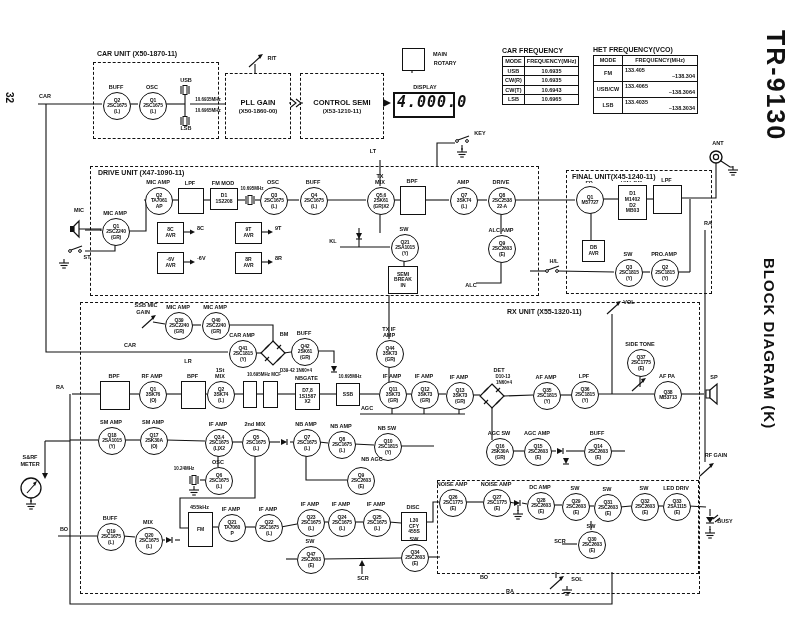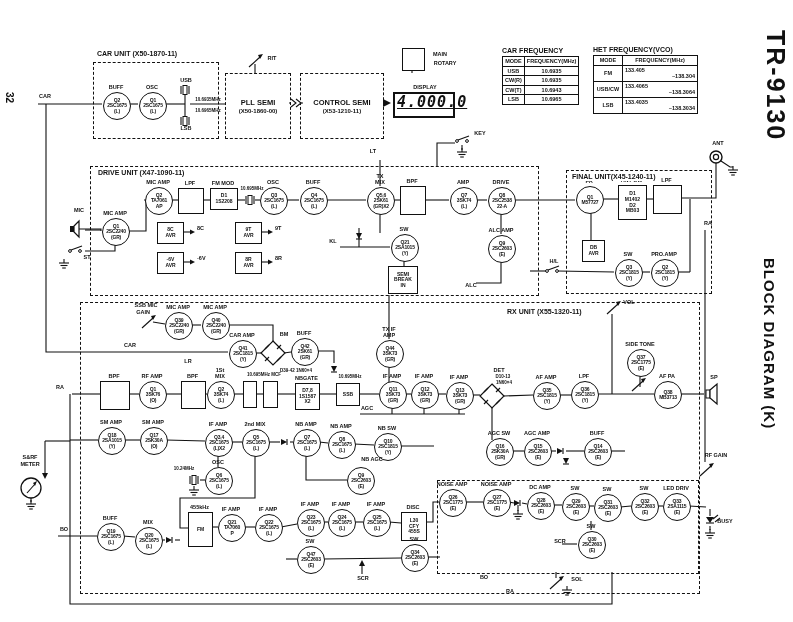--- a/index.html
+++ b/index.html
@@ -294,21 +294,21 @@
       <circle cx="716" cy="157" r="2.6" fill="none" stroke="#111" stroke-width="1.2"></circle>
       <polyline points="721,161 730,167 733,167" fill="none" stroke="#111" stroke-width="1.1"></polyline>
     </svg>
   <div id="model">TR-9130</div>
   <div id="sidelabel">BLOCK DIAGRAM (K)</div>
   <div id="pagenum">32</div>
   <div id="diagram">
       <div class="unit" style="left: 93px; top: 62px; width: 124px; height: 75px;"></div>
       <div class="ulab" style="left: 95px; top: 50px;">CAR UNIT (X50-1870-11)</div>
       <div class="unit center" style="left: 225px; top: 73px; width: 64px; height: 64px;">
-        <div class="u1">PLL SEMI</div>
+        <div class="u1">PLL GAIN</div>
         <div class="u2">(X50-1860-00)</div>
       </div>
       <div class="unit center" style="left: 300px; top: 73px; width: 82px; height: 64px;">
         <div class="u1">CONTROL SEMI</div>
         <div class="u2">(X53-1210-11)</div>
       </div>
       <div class="unit" style="left: 90px; top: 166px; width: 447px; height: 128px;"></div>
       <div class="ulab" style="left: 96px; top: 169px;">DRIVE UNIT (X47-1090-11)</div>
       <div class="unit" style="left: 566px; top: 170px; width: 144px; height: 122px;"></div>
       <div class="ulab" style="left: 570px; top: 173px;">FINAL UNIT(X45-1240-11)</div>
@@ -769,21 +769,21 @@
       <div class="lbl" style="left: 184px; top: 469px; font-size: 4.5px;">10.24MHz</div>
       <div class="lbl" style="left: 372px; top: 459px;">NB AGC</div>
       <div class="lbl" style="left: 363px; top: 578px;">SCR</div>
       <div class="lbl" style="left: 560px; top: 541px;">SCR</div>
       <div class="lbl" style="left: 577px; top: 579px;">SOL</div>
       <div class="lbl" style="left: 725px; top: 521px;">BUSY</div>
       <div class="lbl" style="left: 716px; top: 455px;">RF GAIN</div>
       <div class="lbl" style="left: 87px; top: 257px;">ST</div>
       <div class="lbl" style="left: 79px; top: 210px;">MIC</div>
       <div class="box" style="left: 393px; top: 92px; width: 58px; height: 22px; border-width: 2px;"></div>
-      <div class="seg" style="left: 397px; top: 93px; text-decoration: underline;">4.000.0</div>
+      <div class="seg" style="left: 397px; top: 93px;">4.000.0</div>
       <div class="tlab" style="left: 393px; top: 84px;">DISPLAY</div>
       <div class="ftitle" style="left: 502px; top: 47px;">CAR FREQUENCY</div>
       <table class="ftable" style="left: 502px; top: 56px;">
         <tbody>
           <tr>
             <th>MODE</th>
             <th>FREQUENCY(MHz)</th>
           </tr>
           <tr>
             <td>USB</td>

